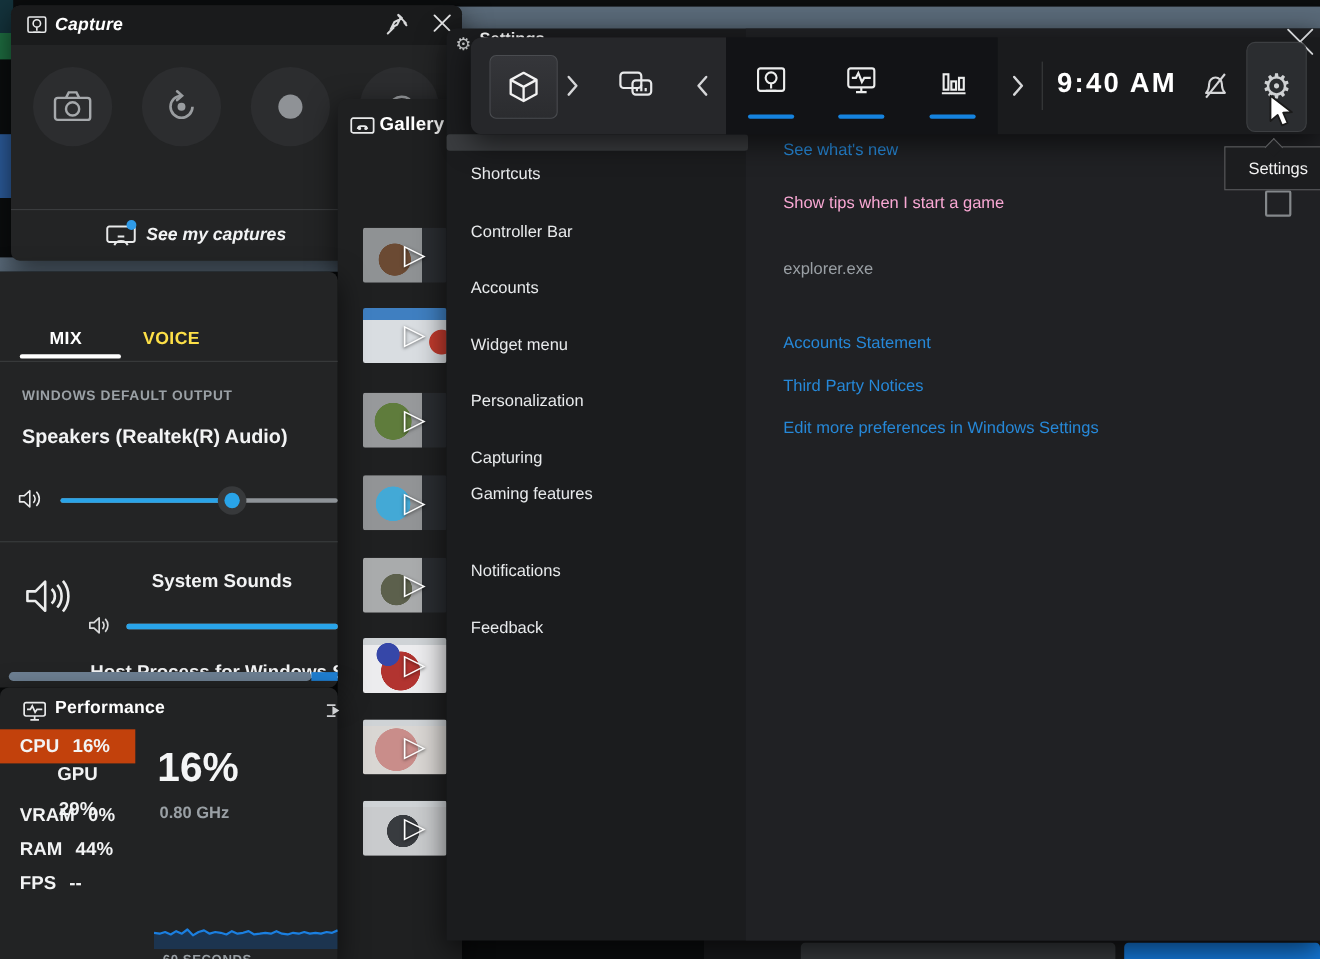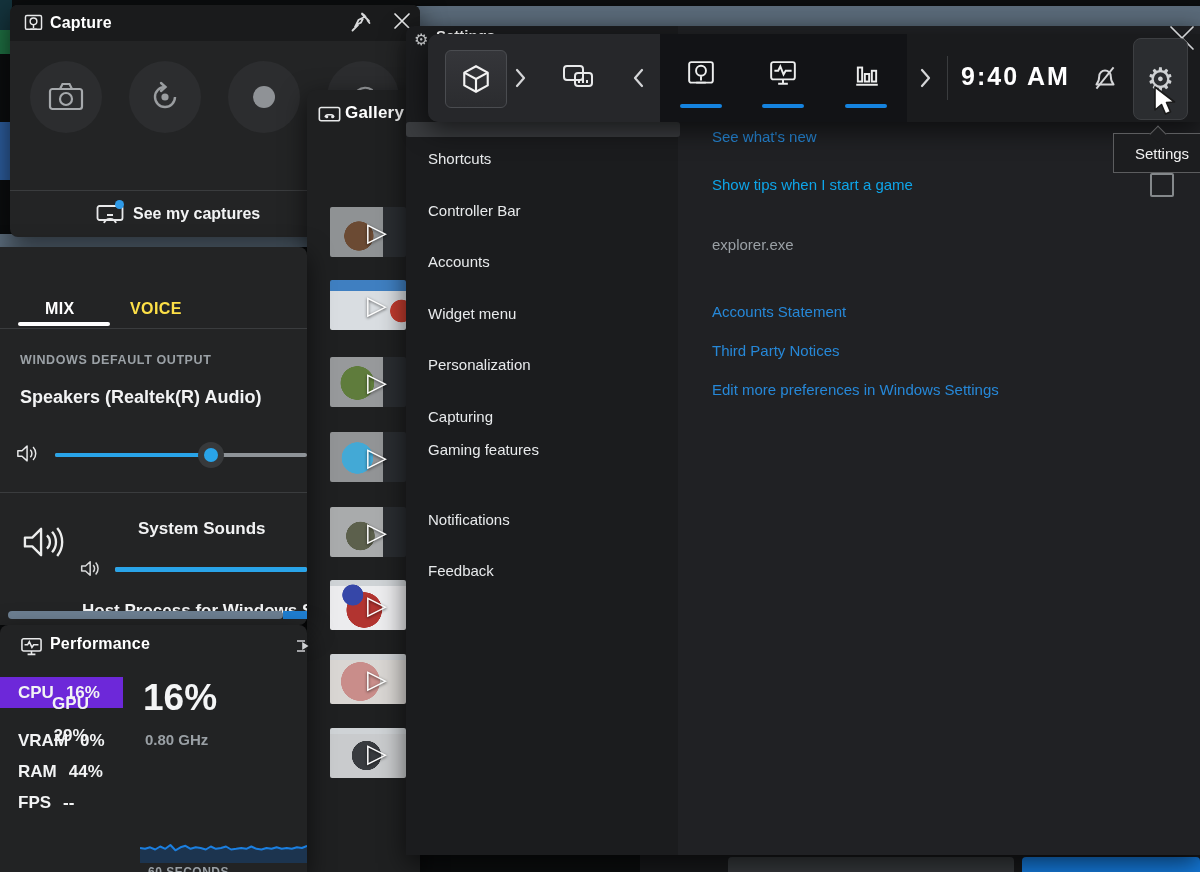--- a/index.html
+++ b/index.html
@@ -46,21 +46,21 @@
 <div class="abs" style="left:0;top:122px;width:12px;height:58px;background:#2c5c9c;z-index:1;"></div>
 <div class="abs" style="left:0;top:438px;width:13px;height:50px;background:radial-gradient(circle at -30% 50%,#ffd24a,#ff9234 40%,#e8541e 72%,#b63c10);z-index:1;"></div>
 <div class="abs" style="left:0;top:512px;width:9px;height:50px;background:#2f6fc0;z-index:1;"></div>
 <div class="abs" style="left:0;top:592px;width:7px;height:22px;background:#5a6672;z-index:1;"></div>
 
 <div class="abs" style="left:640px;top:840px;width:560px;height:32px;background:#17181a;z-index:5;">
   <div class="abs" style="left:88px;top:17px;width:286px;height:15px;background:#34373a;border-radius:4px 4px 0 0;"></div>
   <div class="abs" style="left:382px;top:17px;width:178px;height:15px;background:#1478d8;border-radius:4px 4px 0 0;"></div>
 </div>
 
-<div class="panel" style="left:10px;top:5px;width:410px;height:232px;z-index:10;">
+<div class="panel" style="left:10px;top:5px;width:410px;height:232px;z-index:10;font-style:italic;">
   <div class="phead">
     <span class="abs" style="left:14px;top:9px;">
       <svg width="19" height="19" viewBox="0 0 26 26" fill="none" stroke="#e8e9ea" stroke-width="2">
         <rect x="2" y="2" width="22" height="19" rx="2"></rect>
             <circle cx="13" cy="10" r="4.6"></circle>
             <path d="M13 15 v4 M8.5 21 h9"></path>
       </svg>
     </span>
     <span class="ptitle" style="left:40px;top:9px;">Capture</span>
     <span class="abs" style="left:340px;top:6px;">
@@ -162,21 +162,21 @@
   <div class="menu-item" style="top:176px;">Controller Bar</div>
   <div class="menu-item" style="top:227px;">Accounts</div>
   <div class="menu-item" style="top:279px;">Widget menu</div>
   <div class="menu-item" style="top:330px;">Personalization</div>
   <div class="menu-item" style="top:382px;">Capturing</div>
   <div class="menu-item" style="top:415px;">Gaming features</div>
   <div class="menu-item" style="top:485px;">Notifications</div>
   <div class="menu-item" style="top:536px;">Feedback</div>
 
   <div class="link" style="left:306px;top:102px;">See what's new</div>
-  <div class="abs" style="left:306px;top:150px;font-size:15px;color:#0ea5e9;">Show tips when I start a game</div>
+  <div class="abs" style="left:306px;top:150px;font-size:15px;color:#f9a8d4;">Show tips when I start a game</div>
   <div class="abs" style="left:744px;top:147px;width:20px;height:20px;border:2px solid #84888b;border-radius:2px;background:transparent;"></div>
   <div class="abs" style="left:306px;top:210px;font-size:15px;color:#9aa0a5;">explorer.exe</div>
   <div class="link" style="left:306px;top:277px;">Accounts Statement</div>
   <div class="link" style="left:306px;top:316px;">Third Party Notices</div>
   <div class="link" style="left:306px;top:355px;">Edit more preferences in Windows Settings</div>
 </div>
 
 <div class="abs" style="left:428px;top:34px;width:772px;height:88px;background:#1a1b1d;border-radius:10px 0 0 10px;box-shadow:0 8px 26px rgba(0,0,0,.6);z-index:40;">
   <div class="abs" style="left:0;top:0;width:232px;height:88px;background:#26272a;border-radius:10px 0 0 10px;"></div>
   <div class="abs" style="left:232px;top:0;width:247px;height:88px;background:#121316;"></div>
@@ -327,21 +327,21 @@
     </svg>
   </span>
   <span class="ptitle" style="left:50px;top:10px;">Performance</span>
   <span class="abs" style="left:297px;top:13px;">
     <svg width="12" height="16" viewBox="0 0 12 16" fill="none" stroke="#cfd1d3" stroke-width="1.6">
       <path d="M0 3 h8 M0 13 h8"></path>
           <path d="M6 5.5 l4 2.5 -4 2.5 z" fill="#cfd1d3"></path>
     </svg>
   </span>
 
-  <div class="statrow" style="top:38px;background:#6d28d9;margin-top:14px;">
+  <div class="statrow" style="top:38px;background:#c2410c;">
     <span>CPU</span>
         <span>16%</span>
   </div>
   <div class="statrow" style="top:69px;flex-direction:column;">
     <span>GPU</span>
         <span>29%</span>
   </div>
   <div class="statrow" style="top:100px;">
     <span>VRAM</span>
         <span>0%</span>

